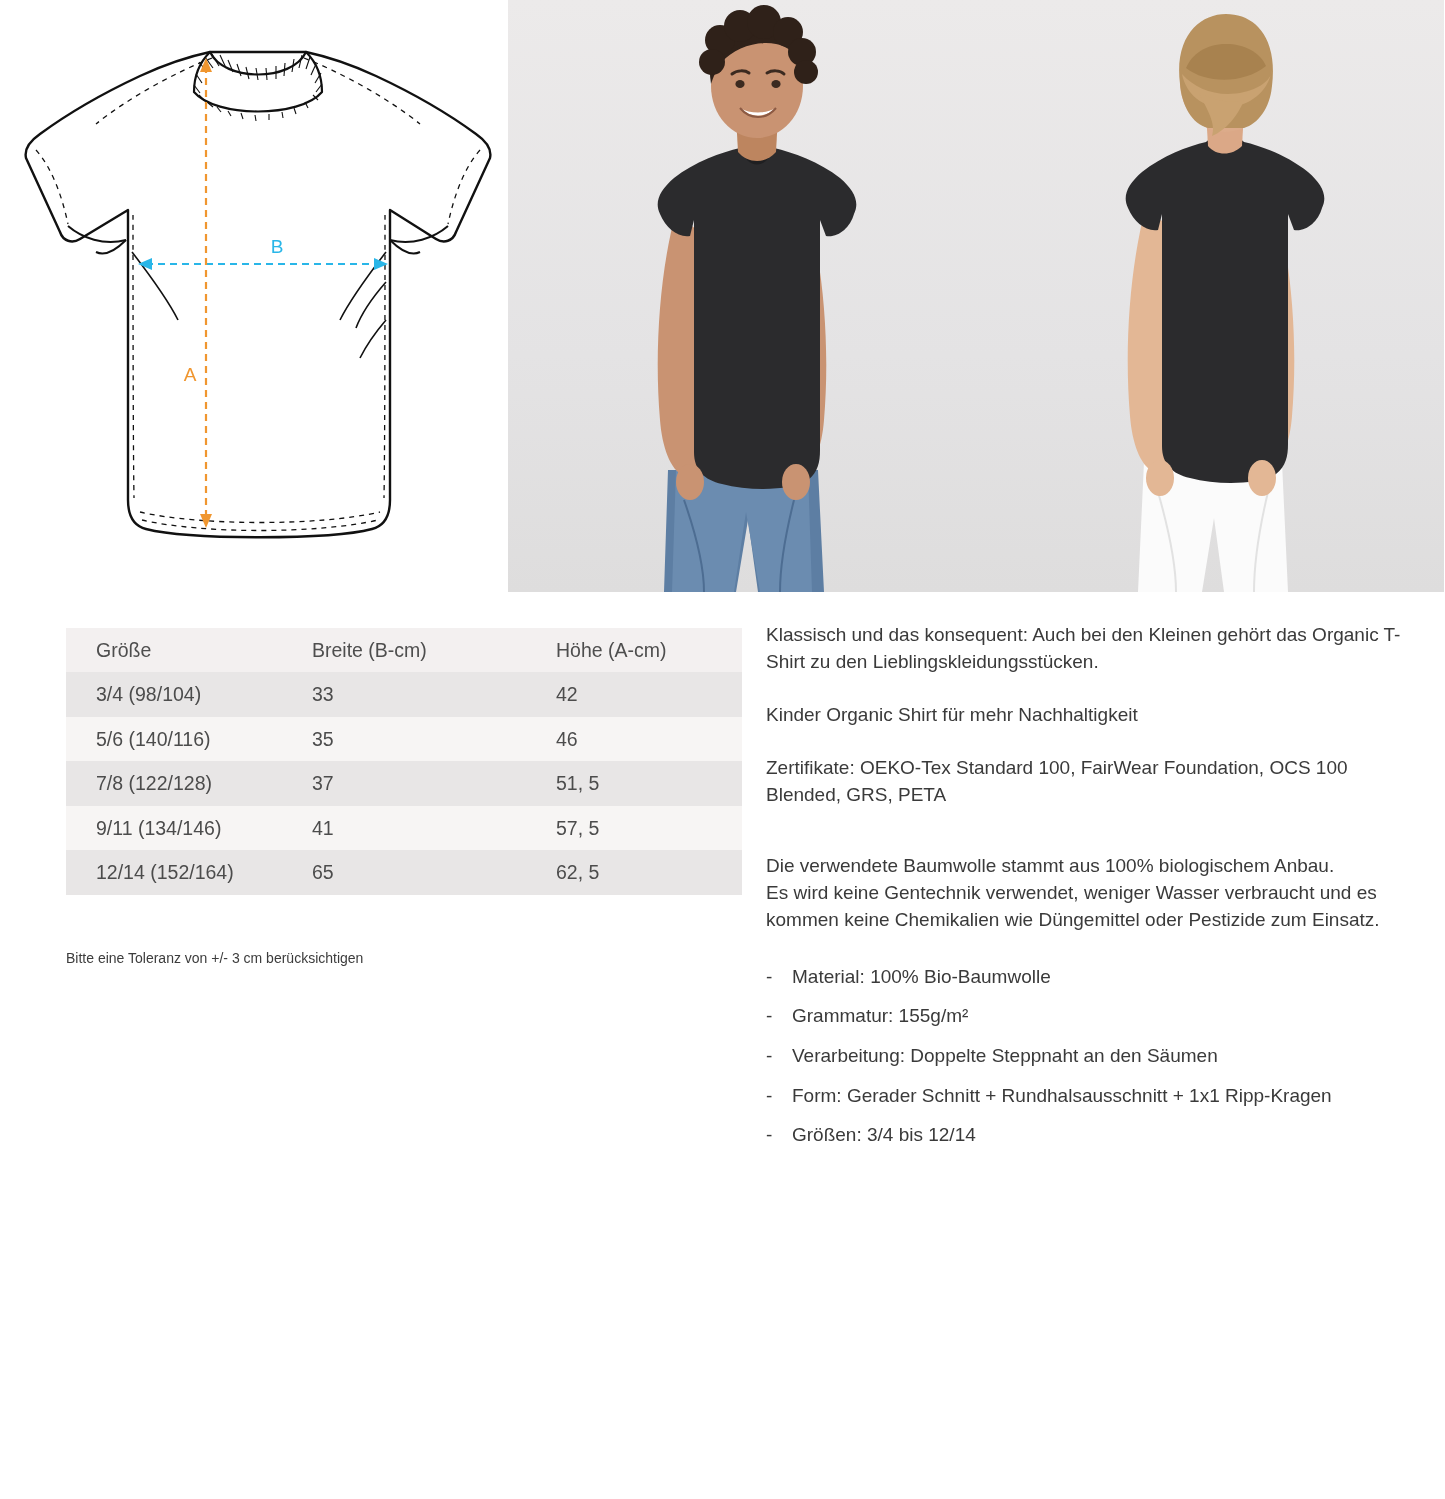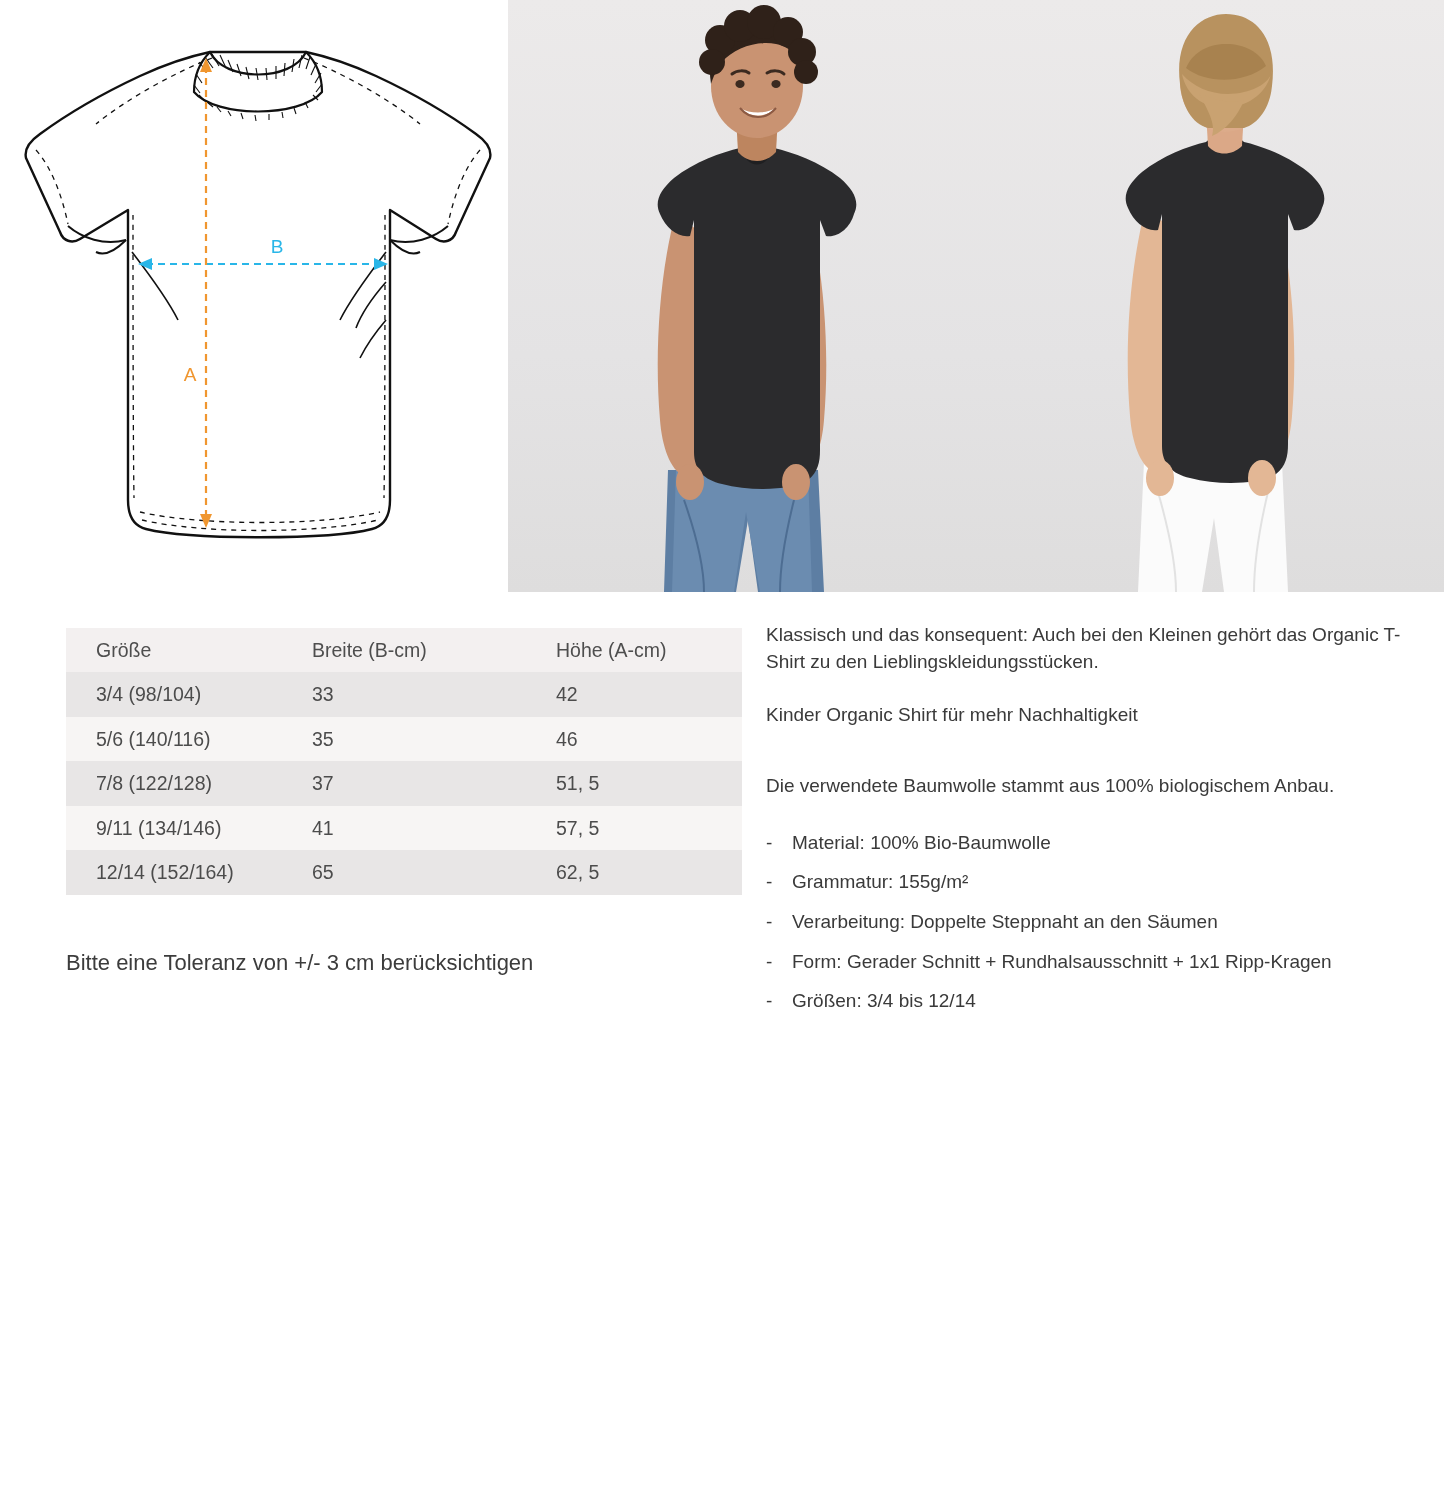--- a/index.html
+++ b/index.html
@@ -70,21 +70,21 @@
   .size-table tbody tr:nth-child(odd) { background: #e8e6e6; }
   .size-table tbody tr:nth-child(even) { background: #f7f5f4; }
   .col-size  { width: 216px; }
   .col-width { width: 244px; }
   .col-height{ width: 216px; }
 
   .tolerance {
     position: absolute;
     left: 66px;
     top: 950px;
-    font-size: 22px;
+    font-size: 14px;
     color: #3c3c3c;
   }
 
   
   .desc {
     position: absolute;
     left: 766px;
     top: 622px;
     width: 640px;
     font-size: 19px;
@@ -340,21 +340,23 @@
         <td>62, 5</td>
       </tr>
     </tbody>
   </table>
 
   <div class="tolerance">Bitte eine Toleranz von +/- 3 cm berücksichtigen</div>
 
   <div class="desc">
     <p>Klassisch und das konsequent: Auch bei den Kleinen gehört das Organic T-Shirt zu den Lieblingskleidungsstücken.</p>
     <p>Kinder Organic Shirt für mehr Nachhaltigkeit</p>
+    <p>Zertifikate: OEKO-Tex Standard 100, FairWear Foundation, OCS 100 Blended, GRS, PETA</p>
     <p class="tight">Die verwendete Baumwolle stammt aus 100% biologischem Anbau.</p>
+    <p>Es wird keine Gentechnik verwendet, weniger Wasser verbraucht und es kommen keine Chemikalien wie Düngemittel oder Pestizide zum Einsatz.</p>
 
     <ul class="spec-list">
       <li>
         <span class="dash">-</span>
         <span>Material: 100% Bio-Baumwolle</span>
       </li>
       <li>
         <span class="dash">-</span>
         <span>Grammatur: 155g/m²</span>
       </li>

